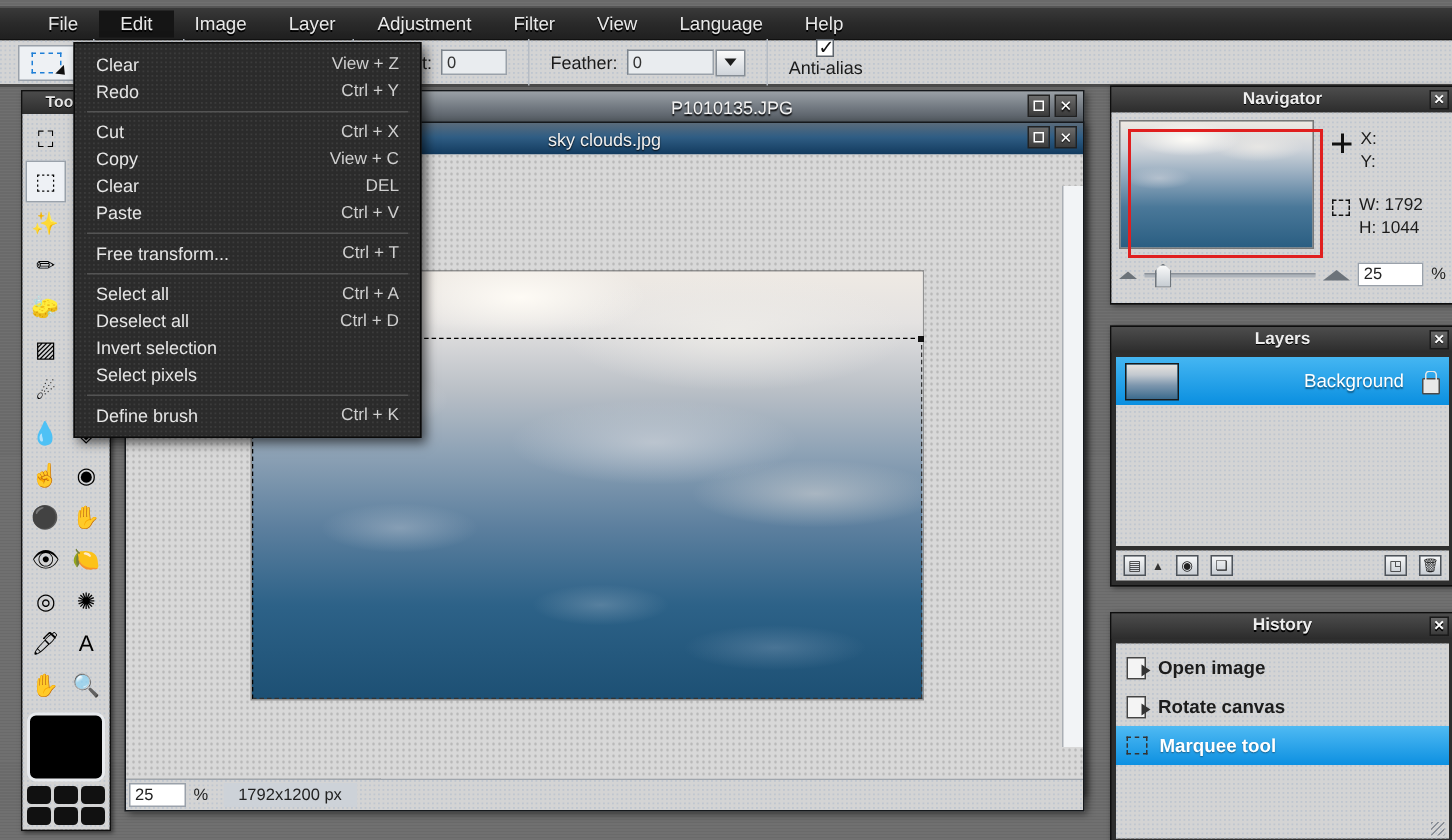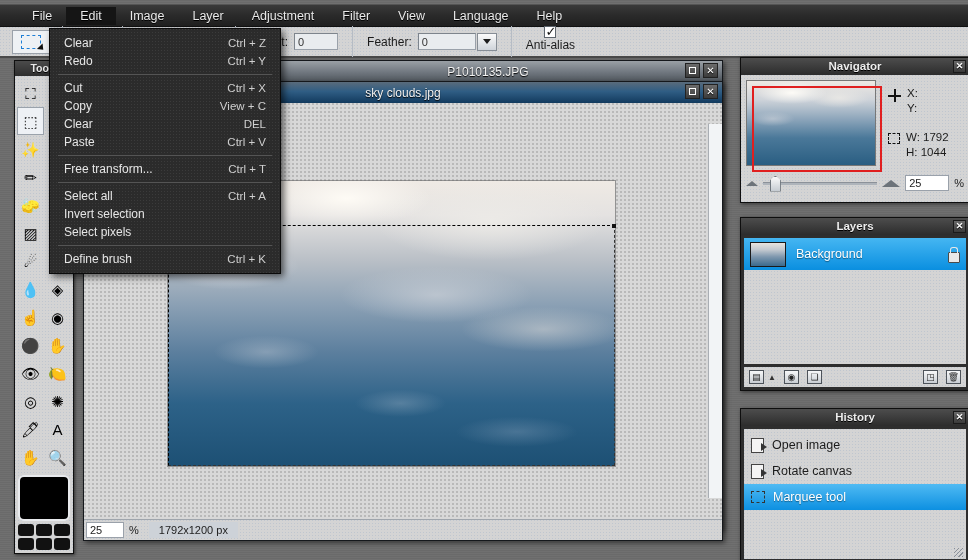--- a/index.html
+++ b/index.html
@@ -184,35 +184,35 @@
   .slidertrack{ flex:1; height:3px; background:#aeb4bb; border-top:1px solid #8b9199; position:relative; }
   .sliderknob{ position:absolute; left:6%; top:-7px; width:11px;height:16px;
      background:linear-gradient(180deg,#fafafa,#c6ccd2); border:1px solid #6f767d;
      clip-path:polygon(50% 0,100% 32%,100% 100%,0 100%,0 32%); }
   .smallmt{ width:0;height:0;border-left:6px solid transparent;border-right:6px solid transparent;border-bottom:5px solid #6c737a; }
   .bigmt{ width:0;height:0;border-left:9px solid transparent;border-right:9px solid transparent;border-bottom:7px solid #6c737a; }
 
   #layers{ left:740px; top:217px; }
   #layers .listarea{ height:132px; }
   .layerrow{ height:32px; display:flex; align-items:center; gap:10px; padding:0 6px;
-     background:linear-gradient(180deg,#45b6f2,#0a8fe0); color:#fff; }
+     background:linear-gradient(180deg,#45b6f2,#0a8fe0); color:#fff;text-align:right; }
   .layerthumb{ width:36px;height:25px; border:1px solid #1a1a1a;
     background:linear-gradient(180deg,#e8e4df 0%,#c2c8cf 30%,#7e97ae 60%,#3b6a8d 100%); }
   .layername{ font-size:12.5px; text-shadow:0 1px 1px rgba(0,0,0,.45); flex:1; }
   .lockicon{ width:14px;height:15px; position:relative; }
   .lockicon:before{content:"";position:absolute;left:2px;top:5px;width:10px;height:9px;background:#e8e8e8;border:1px solid #4a4a4a;border-radius:1px;}
   .lockicon:after{content:"";position:absolute;left:4px;top:0px;width:6px;height:7px;border:1.5px solid #e8e8e8;border-bottom:none;border-radius:3px 3px 0 0;}
   .panelfoot{ height:20px; display:flex; align-items:center; gap:8px; padding:0 5px; }
   .pfbtn{ width:15px;height:14px;border:1px solid #4d535a;background:linear-gradient(180deg,#f6f7f8,#c9ced4);
      display:flex;align-items:center;justify-content:center;font-size:9px;color:#222;}
   .pfspacer{ flex:1; }
 
   #history{ left:740px; top:408px; }
   #history .listarea{ height:130px; padding-top:3px; }
-  .historyrow{ height:26px; display:flex; align-items:center; gap:8px; padding:0 7px; font-size:12.5px; color:#1c1c1c; }
+  .historyrow{ height:26px; display:flex; align-items:center; gap:8px; padding:0 7px; font-size:12.5px; color:#1c1c1c;font-weight:bold; }
   .historyrow.sel{ background:linear-gradient(180deg,#4fbaf3,#0d90e1); color:#fff; text-shadow:0 1px 1px rgba(0,0,0,.4); }
   .docicon{ width:13px;height:15px;background:#f4f4f4;border:1px solid #444; position:relative; }
   .docicon:after{content:"";position:absolute;right:-4px;top:4px;border-left:6px solid #333;border-top:4px solid transparent;border-bottom:4px solid transparent;}
   .marqicon{ width:14px;height:12px;border:1px dashed #333; }
   .resizegrip{ position:absolute; right:3px; bottom:2px; width:9px;height:9px;
      background:repeating-linear-gradient(135deg,#8b9098 0 1px,transparent 1px 3px); }
 </style>
 </head>
 <body>
 
@@ -427,21 +427,21 @@
         <span>Marquee tool</span>
       </div>
       <span class="resizegrip"></span>
     </div>
   </div>
 
   <div id="editmenu" class="darkdot" style="position:absolute;left:49px;top:28px;width:232px;padding:5px 0;border:1px solid #0a0a0a;box-shadow:3px 3px 7px rgba(0,0,0,.6);z-index:50;">
 
     <div class="emi">
         <span class="el">Clear</span>
-        <span class="es">Ctrl + Z</span>
+        <span class="es">View + Z</span>
       </div>
     <div class="emi">
         <span class="el">Redo</span>
         <span class="es">Ctrl + Y</span>
       </div>
     <div class="esep"></div>
 
     <div class="emi">
         <span class="el">Cut</span>
         <span class="es">Ctrl + X</span>
@@ -462,20 +462,24 @@
 
     <div class="emi">
         <span class="el">Free transform...</span>
         <span class="es">Ctrl + T</span>
       </div>
     <div class="esep"></div>
 
     <div class="emi">
         <span class="el">Select all</span>
         <span class="es">Ctrl + A</span>
+      </div>
+    <div class="emi">
+        <span class="el">Deselect all</span>
+        <span class="es">Ctrl + D</span>
       </div>
     <div class="emi">
         <span class="el">Invert selection</span>
         <span class="es"></span>
       </div>
     <div class="emi">
         <span class="el">Select pixels</span>
         <span class="es"></span>
       </div>
     <div class="esep"></div>

